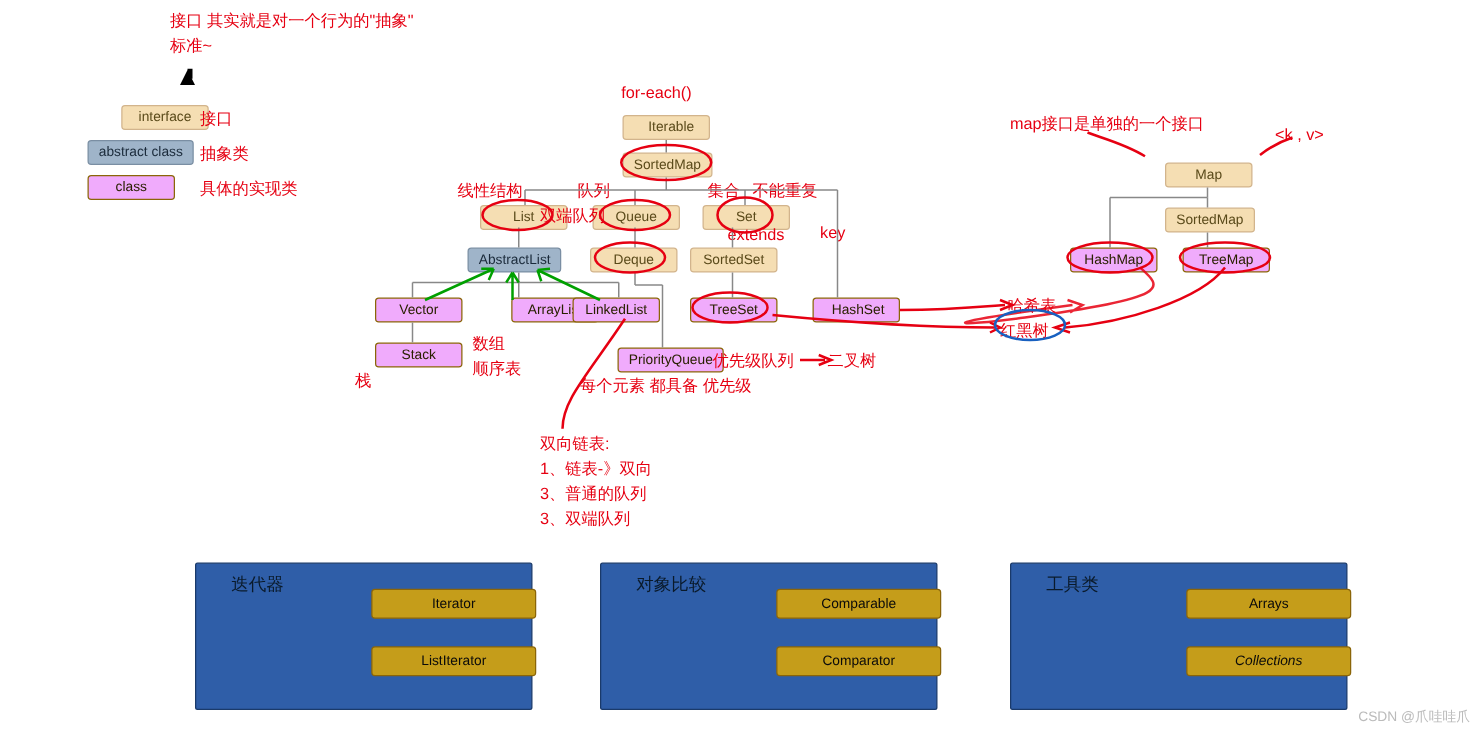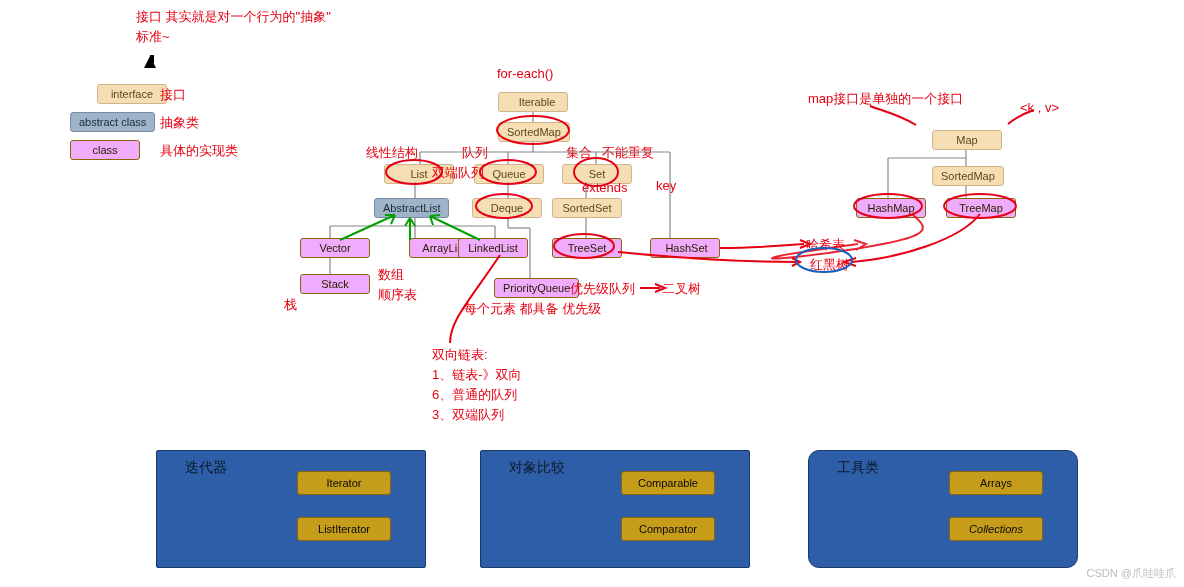--- a/index.html
+++ b/index.html
@@ -45,21 +45,21 @@
     height:118px;
     color:#0a0a0a;
   }
   .panel-title {
     position:absolute;
     left:28px; top:8px;
     font-size:14px; color:#0a1a2a;
   }
   .panel-btn {
     position:absolute;
-    width:94px;
+    width:132px;
     padding:5px 0;
     text-align:center;
     background:#c59d1a;
     border:1px solid #8b6508;
     border-radius:3px;
     font-size:11px;
   }
   .arrow-up {
     width:0;height:0;
     border-left:6px solid transparent;
@@ -136,27 +136,27 @@
 
 <div class="abs annot" style="left:378px; top:266px;">数组</div>
 <div class="abs annot" style="left:378px; top:286px;">顺序表</div>
 <div class="abs annot" style="left:284px; top:296px;">栈</div>
 <div class="abs annot" style="left:570px; top:280px;">优先级队列</div>
 <div class="abs annot" style="left:662px; top:280px;">二叉树</div>
 <div class="abs annot" style="left:464px; top:300px;">每个元素 都具备     优先级</div>
 
 <div class="abs annot" style="left:432px; top:346px;">双向链表:</div>
 <div class="abs annot" style="left:432px; top:366px;">1、链表-》双向</div>
-<div class="abs annot" style="left:432px; top:386px;">6、普通的队列</div>
+<div class="abs annot" style="left:432px; top:386px;">3、普通的队列</div>
 <div class="abs annot" style="left:432px; top:406px;">3、双端队列</div>
 
 <div class="abs annot" style="left:808px; top:90px;">map接口是单独的一个接口</div>
 <div class="abs annot" style="left:1020px; top:100px;">&lt;k , v&gt;</div>
 <div class="abs annot" style="left:806px; top:236px;">哈希表</div>
-<div class="abs annot" style="left:800px; top:256px;padding-left:10px;">红黑树</div>
+<div class="abs annot" style="left:800px; top:256px;">红黑树</div>
 
 <svg width="1184" height="587">
 
   <line class="line" x1="533" y1="112" x2="533" y2="122"></line>
   <line class="line" x1="533" y1="142" x2="533" y2="152"></line>
   <line class="line" x1="420" y1="152" x2="670" y2="152"></line>
   <line class="line" x1="420" y1="152" x2="420" y2="164"></line>
   <line class="line" x1="508" y1="152" x2="508" y2="164"></line>
   <line class="line" x1="596" y1="152" x2="596" y2="164"></line>
   <line class="line" x1="670" y1="152" x2="670" y2="238"></line>
@@ -213,19 +213,19 @@
   <div class="panel-btn" style="left:140px; top:20px;">Iterator</div>
   <div class="panel-btn" style="left:140px; top:66px;">ListIterator</div>
 </div>
 
 <div class="panel" style="left:480px; top:450px;">
   <div class="panel-title">对象比较</div>
   <div class="panel-btn" style="left:140px; top:20px;">Comparable</div>
   <div class="panel-btn" style="left:140px; top:66px;">Comparator</div>
 </div>
 
-<div class="panel" style="left:808px; top:450px;border-radius:11px;">
+<div class="panel" style="left:808px; top:450px;">
   <div class="panel-title">工具类</div>
   <div class="panel-btn" style="left:140px; top:20px;">Arrays</div>
   <div class="panel-btn" style="left:140px; top:66px;font-style:italic;">Collections</div>
 </div>
 
 <div class="watermark">CSDN @爪哇哇爪</div>
 
 </body></html>

